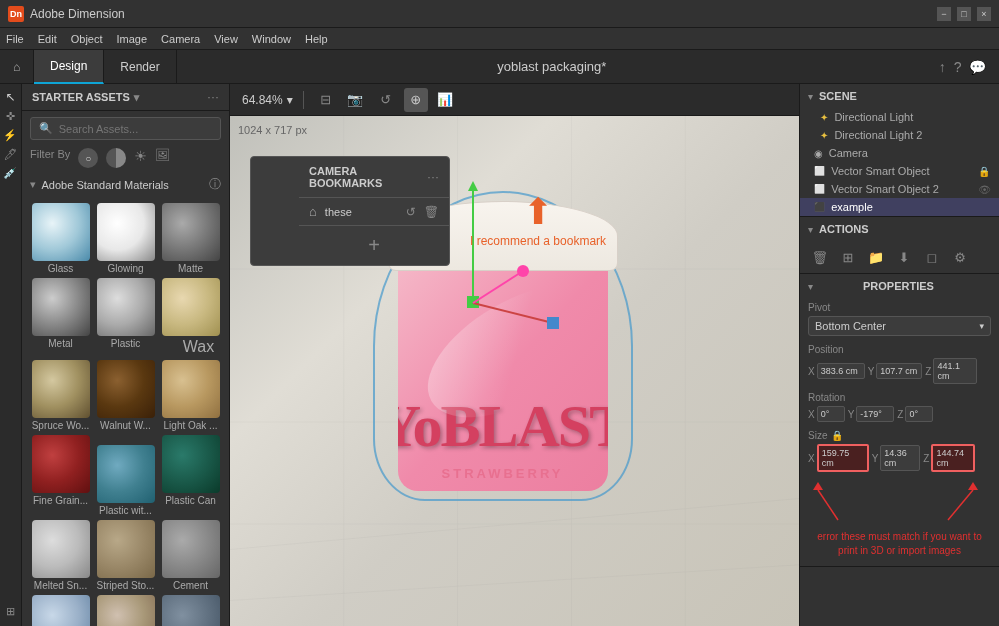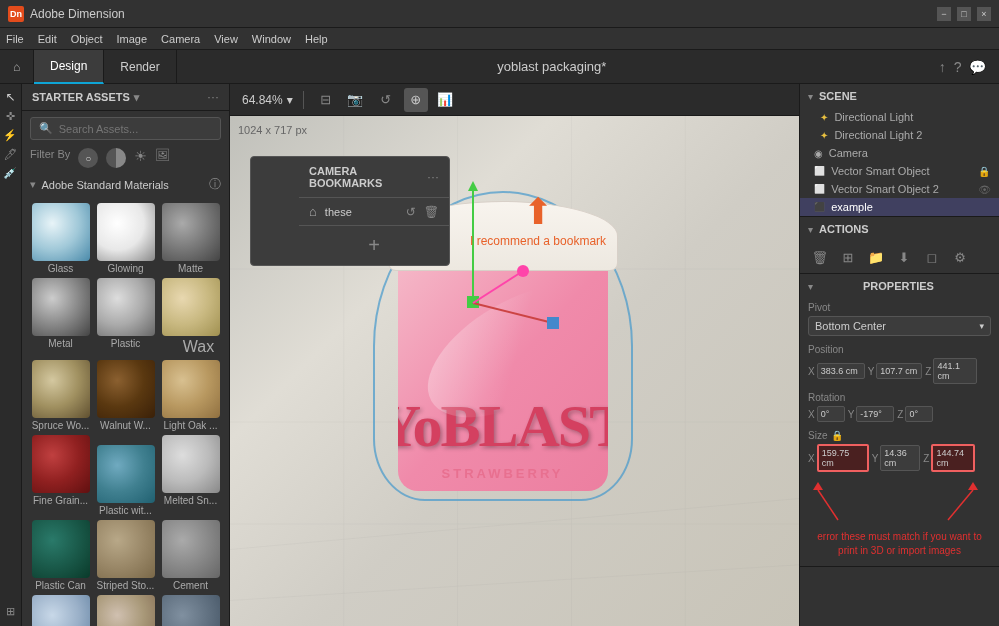--- a/index.html
+++ b/index.html
@@ -170,26 +170,26 @@
       </div>
       <div style="display:flex;flex-direction:column;align-items:center;cursor:pointer;">
         <div class="material-thumb finegrain" style="width:58px;height:58px;border-radius:4px;"></div>
         <div style="font-size:10px;color:#aaa;margin-top:2px;text-align:center;max-width:58px;overflow:hidden;text-overflow:ellipsis;white-space:nowrap;">Fine Grain...</div>
       </div>
       <div style="display:flex;flex-direction:column;align-items:center;cursor:pointer;margin-top:10px;">
         <div class="material-thumb plasticwith" style="width:58px;height:58px;border-radius:4px;"></div>
         <div style="font-size:10px;color:#aaa;margin-top:2px;text-align:center;max-width:58px;overflow:hidden;text-overflow:ellipsis;white-space:nowrap;">Plastic wit...</div>
       </div>
       <div style="display:flex;flex-direction:column;align-items:center;cursor:pointer;">
+        <div class="material-thumb plasticcan" style="width:58px;height:58px;border-radius:4px;"></div>
+        <div style="font-size:10px;color:#aaa;margin-top:2px;text-align:center;max-width:58px;overflow:hidden;text-overflow:ellipsis;white-space:nowrap;">Plastic Can</div>
+      </div>
+      <div style="display:flex;flex-direction:column;align-items:center;cursor:pointer;">
         <div class="material-thumb meltedsnow" style="width:58px;height:58px;border-radius:4px;"></div>
         <div style="font-size:10px;color:#aaa;margin-top:2px;text-align:center;max-width:58px;overflow:hidden;text-overflow:ellipsis;white-space:nowrap;">Melted Sn...</div>
-      </div>
-      <div style="display:flex;flex-direction:column;align-items:center;cursor:pointer;">
-        <div class="material-thumb plasticcan" style="width:58px;height:58px;border-radius:4px;"></div>
-        <div style="font-size:10px;color:#aaa;margin-top:2px;text-align:center;max-width:58px;overflow:hidden;text-overflow:ellipsis;white-space:nowrap;">Plastic Can</div>
       </div>
       <div style="display:flex;flex-direction:column;align-items:center;cursor:pointer;">
         <div class="material-thumb stripedsto" style="width:58px;height:58px;border-radius:4px;"></div>
         <div style="font-size:10px;color:#aaa;margin-top:2px;text-align:center;max-width:58px;overflow:hidden;text-overflow:ellipsis;white-space:nowrap;">Striped Sto...</div>
       </div>
       <div style="display:flex;flex-direction:column;align-items:center;cursor:pointer;">
         <div class="material-thumb cement" style="width:58px;height:58px;border-radius:4px;"></div>
         <div style="font-size:10px;color:#aaa;margin-top:2px;text-align:center;max-width:58px;overflow:hidden;text-overflow:ellipsis;white-space:nowrap;">Cement</div>
       </div>
       <div style="display:flex;flex-direction:column;align-items:center;cursor:pointer;">

